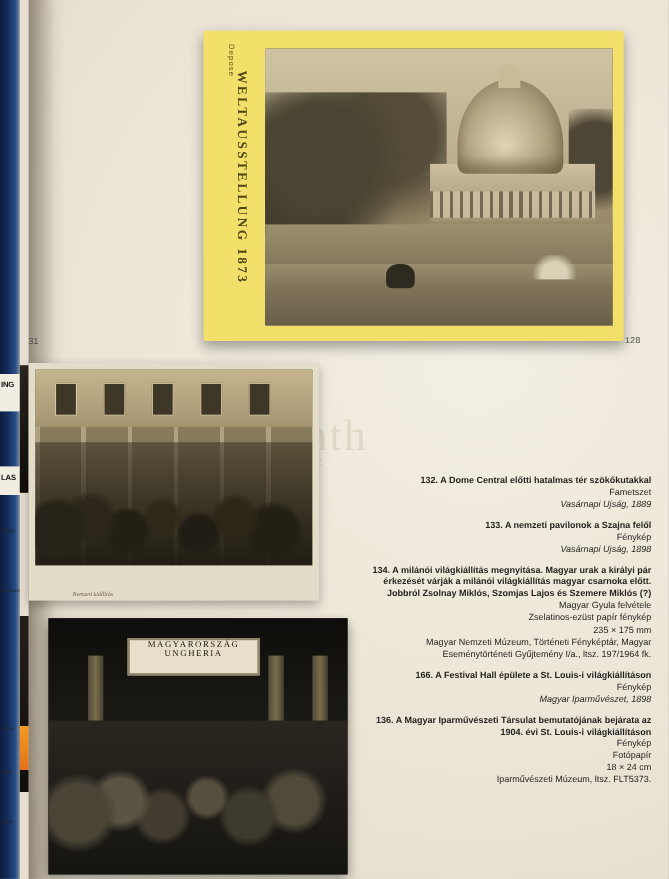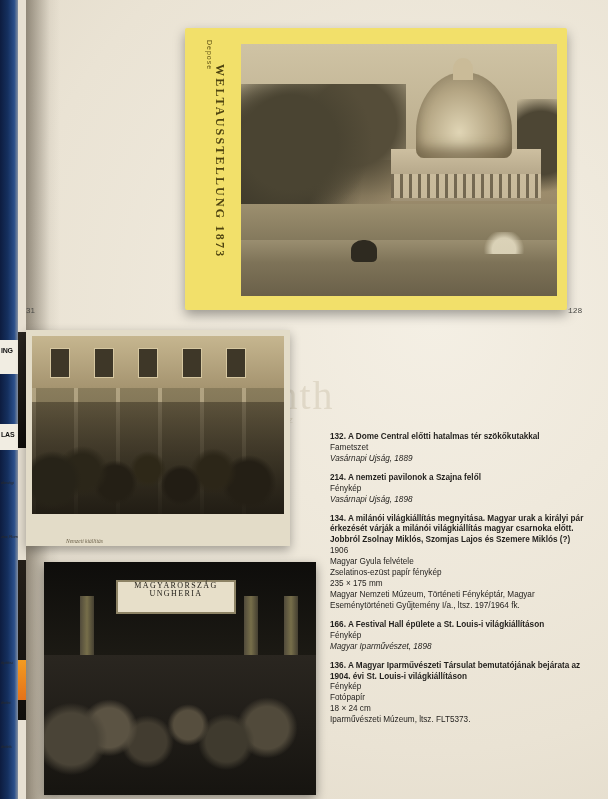--- a/index.html
+++ b/index.html
@@ -304,20 +304,21 @@
 
   
   .captions {
     position: absolute;
     left: 330px; top: 432px;
     width: 262px;
     color: #211f1c;
   }
   .entry {
     margin-bottom: 8px;
+    text-align: right;
   }
   .entry .line1 {
     font-size: 8.2px;
     font-weight: bold;
     line-height: 1.32;
   }
   .entry .num {
     font-weight: bold;
   }
   .entry .l {
@@ -438,33 +439,32 @@
       <div class="line1">
         <span class="num">132.</span>
         <span>A Dome Central előtti hatalmas tér szökőkutakkal</span>
       </div>
       <div class="l">Fametszet</div>
       <div class="li">Vasárnapi Ujság, 1889</div>
     </div>
 
     <div class="entry">
       <div class="line1">
-        <span class="num">214.</span>
+        <span class="num">133.</span>
         <span>A nemzeti pavilonok a Szajna felől</span>
       </div>
       <div class="l">Fénykép</div>
       <div class="li">Vasárnapi Ujság, 1898</div>
     </div>
 
     <div class="entry">
       <div class="line1">
         <span class="num">134.</span>
         <span>A milánói világkiállítás megnyitása. Magyar urak a királyi pár érkezését várják a milánói világkiállítás magyar csarnoka előtt. Jobbról Zsolnay Miklós, Szomjas Lajos és Szemere Miklós (?)</span>
       </div>
-      <div class="l">1906</div>
       <div class="l">Magyar Gyula felvétele</div>
       <div class="l">Zselatinos-ezüst papír fénykép</div>
       <div class="l">235 × 175 mm</div>
       <div class="l">Magyar Nemzeti Múzeum, Történeti Fényképtár, Magyar Eseménytörténeti Gyűjtemény I/a., ltsz. 197/1964 fk.</div>
     </div>
 
     <div class="entry">
       <div class="line1">
         <span class="num">166.</span>
         <span>A Festival Hall épülete a St. Louis-i világkiállításon</span>

